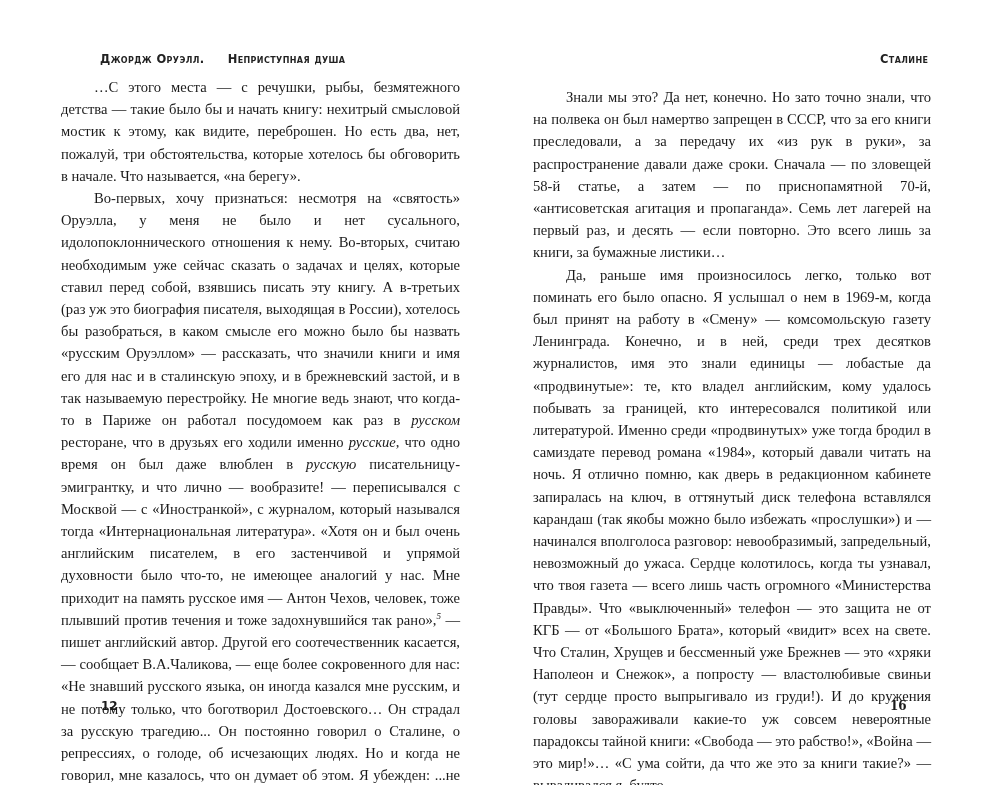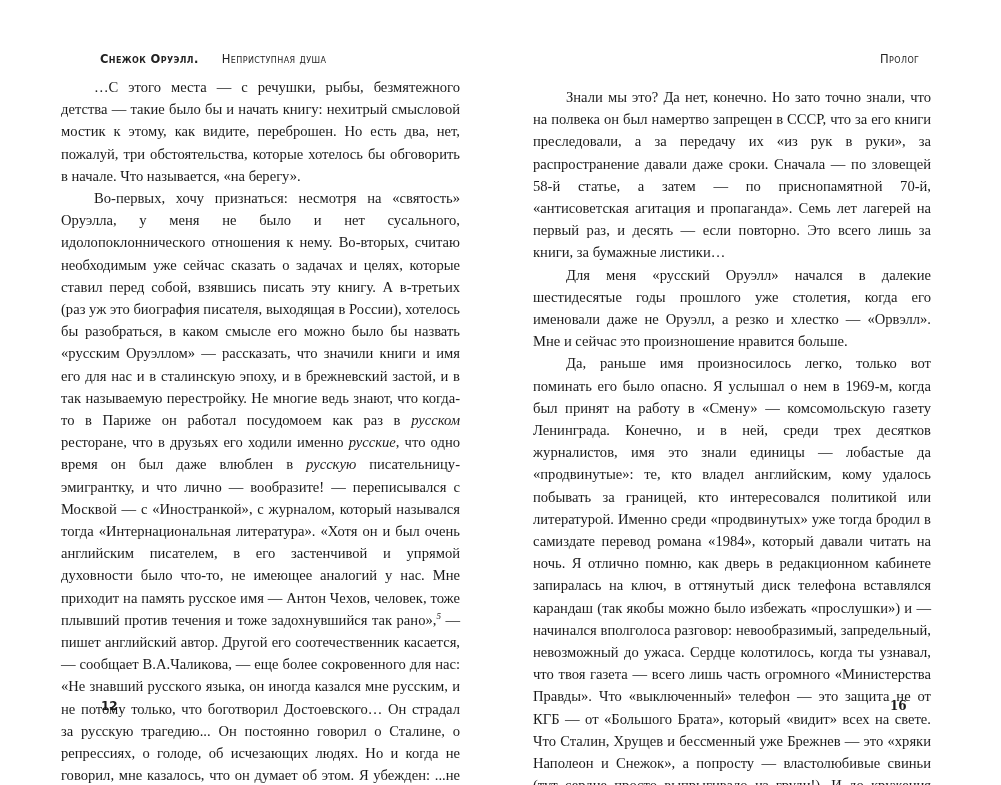--- a/index.html
+++ b/index.html
@@ -39,21 +39,21 @@
     }
     .page.left .running-head { left: 100px; }
     .page.right .running-head { left: 330px; }
     .running-head .author {
       font-weight: bold;
       font-variant: small-caps;
     }
     .running-head .book,
     .running-head .chapter {
       font-variant: small-caps;
-      font-weight: normal;
+      font-weight: bold;
       padding-left: 19px;
     }
 
     .text {
       position: absolute;
       top: 76px;
       font-family: "Liberation Serif", "DejaVu Serif", serif;
       font-size: 14.6px;
       line-height: 22.2px;
       text-align: justify;
@@ -87,35 +87,34 @@
     .page.left .folio { left: 101px; }
     .page.right .folio { left: 359px; font-family: "DejaVu Serif", serif; }
   </style>
 </head>
 <body>
 
 <div class="spread">
 
   <div class="page left">
     <div class="running-head">
-      <span class="author">Снежок Оруэлл.</span>
+      <span class="author">Джордж Оруэлл.</span>
       <span class="book">Неприступная душа</span>
     </div>
     <div class="text">
         <p class="indent"><span>…С этого места — с речушки, рыбы, безмятежного детства — такие было бы и начать книгу: нехитрый смысловой мостик к этому, как видите, переброшен. Но есть два, нет, пожалуй, три обстоятельства, которые хотелось бы обговорить в начале. Что называется, «на берегу».</span></p>
         <p class="indent"><span>Во-первых, хочу признаться: несмотря на «святость» Оруэлла, у меня не было и нет сусального, идолопоклоннического отношения к нему. Во-вторых, считаю необходимым уже сейчас сказать о задачах и целях, которые ставил перед собой, взявшись писать эту книгу. А в-третьих (раз уж это биография писателя, выходящая в России), хотелось бы разобраться, в каком смысле его можно было бы назвать «русским Оруэллом» — рассказать, что значили книги и имя его для нас и в сталинскую эпоху, и в брежневский застой, и в так называемую перестройку. Не многие ведь знают, что когда-то в Париже он работал посудомоем как раз в </span><em>русском</em><span> ресторане, что в друзьях его ходили именно </span><em>русские</em><span>, что одно время он был даже влюблен в </span><em>русскую</em><span> писательницу-эмигрантку, и что лично — вообразите! — переписывался с Москвой — с «Иностранкой», с журналом, который назывался тогда «Интернациональная литература». «Хотя он и был очень английским писателем, в его застенчивой и упрямой духовности было что-то, не имеющее аналогий у нас. Мне приходит на память русское имя — Антон Чехов, человек, тоже плывший против течения и тоже задохнувшийся так рано»,</span><sup>5</sup><span> — пишет английский автор. Другой его соотечественник касается, — сообщает В.А.Чаликова, — еще более сокровенного для нас: «Не знавший русского языка, он иногда казался мне русским, и не потому только, что боготворил Достоевского… Он страдал за русскую трагедию... Он постоянно говорил о Сталине, о репрессиях, о голоде, об исчезающих людях. Но и когда не говорил, мне казалось, что он думает об этом. Я убежден: ...не было ни одного дня, когда он об этом не думал бы… »</span></p>
       </div>
     <div class="folio">12</div>
   </div>
 
   <div class="page right">
     <div class="running-head">
-      <span class="chapter">Пролог</span>
+      <span class="chapter">Сталине</span>
     </div>
     <div class="text">
         <p class="indent"><span>Знали мы это? Да нет, конечно. Но зато точно знали, что на полвека он был намертво запрещен в СССР, что за его книги преследовали, а за передачу их «из рук в руки», за распространение давали даже сроки. Сначала — по зловещей 58-й статье, а затем — по приснопамятной 70-й, «антисоветская агитация и пропаганда». Семь лет лагерей на первый раз, и десять — если повторно. Это всего лишь за книги, за бумажные листики…</span></p>
-        <p class="indent"><span>Для меня «русский Оруэлл» начался в далекие шестидесятые годы прошлого уже столетия, когда его именовали даже не Оруэлл, а резко и хлестко — «Орвэлл». Мне и сейчас это произношение нравится больше.</span></p>
         <p class="indent"><span>Да, раньше имя произносилось легко, только вот поминать его было опасно. Я услышал о нем в 1969-м, когда был принят на работу в «Смену» — комсомольскую газету Ленинграда. Конечно, и в ней, среди трех десятков журналистов, имя это знали единицы — лобастые да «продвинутые»: те, кто владел английским, кому удалось побывать за границей, кто интересовался политикой или литературой. Именно среди «продвинутых» уже тогда бродил в самиздате перевод романа «1984», который давали читать на ночь. Я отлично помню, как дверь в редакционном кабинете запиралась на ключ, в оттянутый диск телефона вставлялся карандаш (так якобы можно было избежать «прослушки») и — начинался вполголоса разговор: невообразимый, запредельный, невозможный до ужаса. Сердце колотилось, когда ты узнавал, что твоя газета — всего лишь часть огромного «Министерства Правды». Что «выключенный» телефон — это защита не от КГБ — от «Большого Брата», который «видит» всех на свете. Что Сталин, Хрущев и бессменный уже Брежнев — это «хряки Наполеон и Снежок», а попросту — властолюбивые свиньи (тут сердце просто выпрыгивало из груди!). И до кружения головы завораживали какие-то уж совсем невероятные парадоксы тайной книги: «Свобода — это рабство!», «Война — это мир!»… «С ума сойти, да что же это за книги такие?» — вываливался я, будто</span></p>
       </div>
     <div class="folio">16</div>
   </div>
 
 </div>
 
 </body></html>

